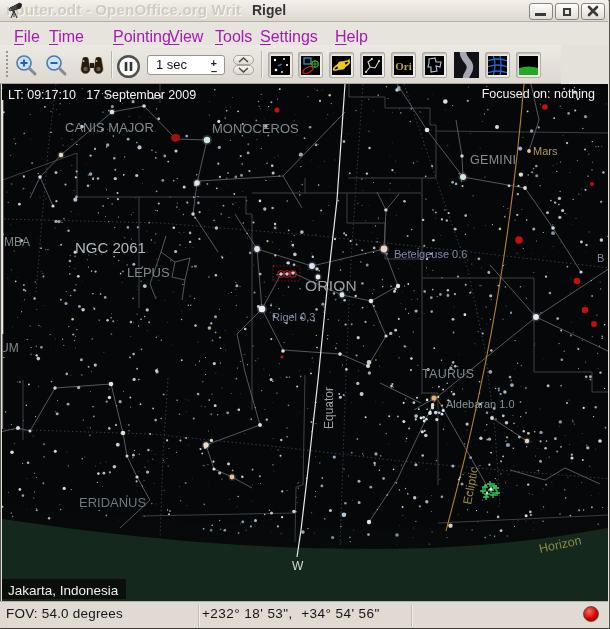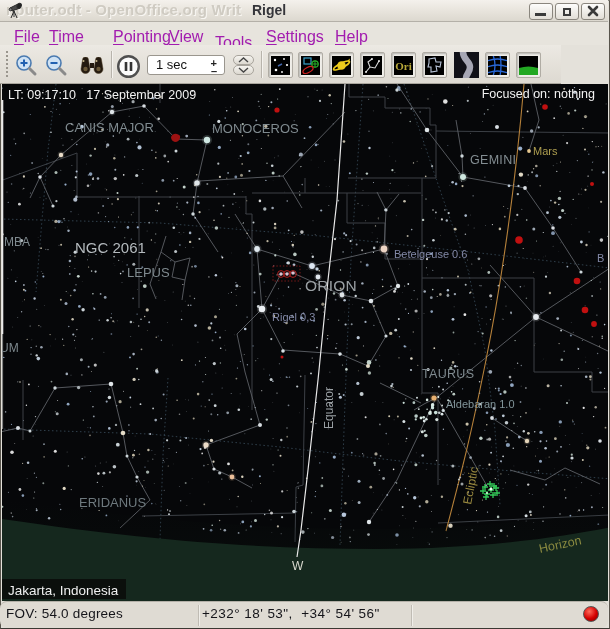--- a/index.html
+++ b/index.html
@@ -25,21 +25,21 @@
 .ib { position:absolute; top:7px; width:25px; height:26px; border:1px solid #b0aca4; border-radius:2px;
   background:#f0eee9; box-shadow:inset 1px 1px 2px rgba(0,0,0,0.25); display:flex; align-items:center; justify-content:center; }
 .ib.nb { border:none; background:transparent; box-shadow:none; width:25px; }
 #spin { position:absolute; left:147px; top:10px; width:78px; height:20px; background:#fff;
   border:1px solid #9a968e; border-radius:3px; font-size:13px; color:#111; padding-left:8px; line-height:18px;}
 #spin .pm { position:absolute; right:7px; top:0; font-size:11px; color:#222; line-height:9px; text-align:center; font-weight:bold;}
 .oval { position:absolute; top:0; width:21px; height:10px; border:1px solid #a8a49c; border-radius:5px;
   background:linear-gradient(#f6f4f0,#dcd8d0); text-align:center; line-height:4px; }
 #map { position:absolute; left:2px; top:84px; width:606px; height:517px; background:#eab308; }
 #statusbar { position:absolute; left:0; top:601px; width:608px; height:27px; background:#dfdbd3;
-  border-top:1px solid #b4b0a8; font-size:13.5px; color:#15151a;border-radius:7px; }
+  border-top:1px solid #b4b0a8; font-size:13.5px; color:#15151a; }
 #statusbar .s { position:absolute; top:4px; }
 #led { position:absolute; left:583px; top:4px; width:16px; height:16px; border-radius:50%;
   background:radial-gradient(circle at 38% 32%, #ff6a5a, #d40000 55%, #7a0000); border:1px solid #555; }
 .ssep { position:absolute; top:3px; width:1px; height:21px; background:#c0bcb4; box-shadow:1px 0 0 #f0eee9; }
 </style></head>
 <body>
 <div id="map">
     <svg width="606" height="517" viewBox="0 0 606 517" style="display:block;background:#060709">
 <polyline points="-2.0,135.0 158.0,139.0 318.0,152.0 478.0,169.0 608.0,184.0" fill="none" stroke="#32424f" stroke-width="1" stroke-dasharray="1.5,2.5" opacity="0.95"></polyline>
 <polyline points="-2.0,345.0 148.0,350.0 278.0,363.0 398.0,377.0 498.0,386.0 610.0,395.0" fill="none" stroke="#32424f" stroke-width="1" stroke-dasharray="1.5,2.5" opacity="0.95"></polyline>
@@ -1836,22 +1836,22 @@
     </div>
   <div class="wbtn" style="left:581px;"><svg width="22" height="15">
         <path d="M7,3 L15,11 M15,3 L7,11" stroke="#3a3a3a" stroke-width="2.6" stroke-linecap="round"></path>
       </svg></div>
 </div>
 <div id="menubar">
   <div class="mi" style="left:14px;"><u>F</u>ile</div>
   <div class="mi" style="left:49px;"><u>T</u>ime</div>
   <div class="mi" style="left:92px;margin-left:21px;"><u>P</u>ointing</div>
   <div class="mi" style="left:169px;"><u>V</u>iew</div>
-  <div class="mi" style="left:215px;margin-top:6px;"><u>T</u>ools</div>
-  <div class="mi" style="left:266px;text-align:center;"><u>S</u>ettings</div>
+  <div class="mi" style="left:215px;"><u>T</u>ools</div>
+  <div class="mi" style="left:260px;text-align:center;"><u>S</u>ettings</div>
   <div class="mi" style="left:335px;"><u>H</u>elp</div>
 </div>
 <div id="toolbar">
   <div class="handle"></div>
   <div class="tbi" style="left:14px;top:8px;"><svg width="26" height="26" viewBox="0 0 26 26">
         <circle cx="10" cy="10" r="7" fill="#cfe2f4" stroke="#4a7ab0" stroke-width="1.6"></circle>
         <path d="M10,6.5 v7 M6.5,10 h7" stroke="#2060b0" stroke-width="2"></path>
         <path d="M15.5,15.5 L21,21" stroke="#8a8a8a" stroke-width="3" stroke-linecap="round"></path>
       </svg></div>
   <div class="tbi" style="left:44px;top:8px;"><svg width="26" height="26" viewBox="0 0 26 26">

